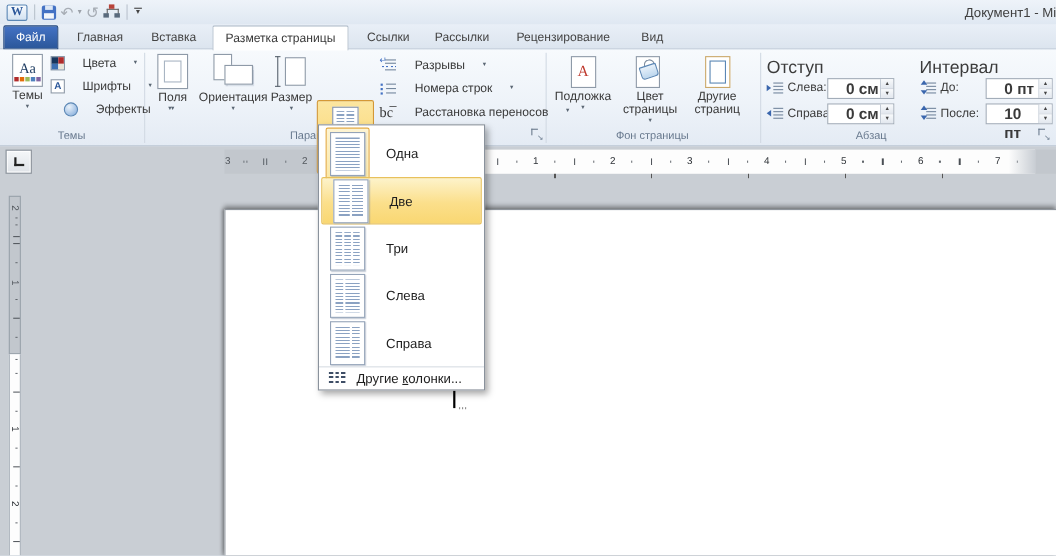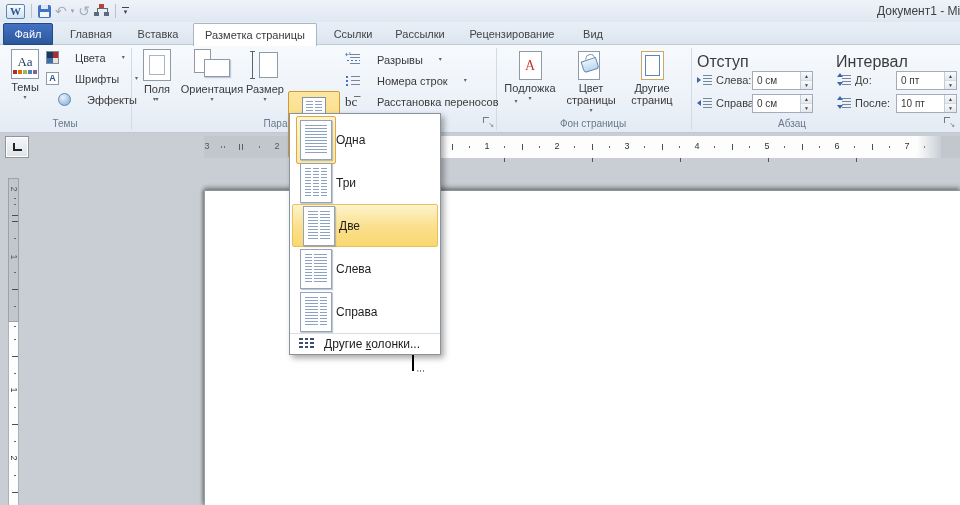--- a/index.html
+++ b/index.html
@@ -114,21 +114,21 @@
   .i-hyphen { font-size:13px; line-height:13px; color:#333; font-family:"Liberation Serif",serif; }
   .tri-r { position:absolute; left:0; top:3px; width:0; height:0; border-left:4px solid #3a66ad; border-top:3px solid transparent; border-bottom:3px solid transparent; }
   .tri-l { position:absolute; left:0; top:3px; width:0; height:0; border-right:4px solid #3a66ad; border-top:3px solid transparent; border-bottom:3px solid transparent; }
   .tri-u { position:absolute; left:1px; top:0; width:0; height:0; border-bottom:4px solid #3a66ad; border-left:3px solid transparent; border-right:3px solid transparent; }
   .tri-d { position:absolute; left:1px; bottom:0; width:0; height:0; border-top:4px solid #3a66ad; border-left:3px solid transparent; border-right:3px solid transparent; }
 
   
   .hdr { position:absolute; font-size:16px; color:#3c3c3c; }
   .flabel { position:absolute; font-size:11px; color:#3c3c3c; }
   .spinbox { position:absolute; width:61px; height:19px; background:#fff; border:1px solid #a3adb9; display:flex; }
-  .spinbox .val { flex:1; font-size:10px; line-height:17px; padding-left:4px; }
+  .spinbox .val { flex:1; font-size:14px; line-height:17px; padding-left:16px;font-weight:bold; }
   .spinner { width:12px; border-left:1px solid #c4ccd6; display:flex; flex-direction:column; }
   .spinner span { flex:1; font-size:5px; line-height:8px; text-align:center; color:#444; background:linear-gradient(#f8fafc,#e2e7ee); }
   .spinner span + span { border-top:1px solid #d4dae2; }
 
   
   .docarea { position:absolute; left:0; top:133px; width:960px; height:372px; background:#c9ced4; }
   .tabsel { position:absolute; left:5px; top:3px; width:24px; height:22px; background:linear-gradient(#f5f7f9,#dfe3e8);
     border:1px solid #8e959d; box-shadow:inset 0 0 0 1px #fff; display:flex; align-items:center; justify-content:center; }
   .tabsel .L { width:9px; height:8px; border-left:2px solid #222; border-bottom:2px solid #222; }
 
@@ -158,21 +158,21 @@
 
   .page { position:absolute; left:204px; top:57px; width:756px; height:315px; background:#fff;
     border-top:1px solid #8e949b; border-left:1px solid #9aa0a7;
     box-shadow:-2px 0 3px rgba(0,0,0,.28), 0 -3px 4px rgba(0,0,0,.30); }
   .caret { position:absolute; left:412px; top:222px; width:2px; height:16px; background:#000; }
   .pmark { position:absolute; left:417px; top:235px; color:#5a5a5a; font-size:9px; letter-spacing:1px; }
 
   
   .dropdown { position:absolute; left:289px; top:113px; width:152px; height:242px; background:#fff;
     border:1px solid #8a929c; box-shadow:3px 3px 6px rgba(0,0,0,.35); z-index:50; }
-  .dd-item { position:relative; height:43px; display:flex; align-items:center; padding-left:6px; }
+  .dd-item { position:relative; height:43px; display:flex; align-items:center; padding-left:6px; gap:15px; }
   .dd-label { font-size:12px; color:#1e1e1e; }
   .dd-iconbox { width:40px; height:48px; display:flex; align-items:center; justify-content:center; flex:0 0 40px; }
   .dd-icon { width:32px; height:40px; background:#fff; border:1px solid #94a3b8;
     box-shadow:1px 1px 1px rgba(120,135,160,.45); display:flex; gap:2px; padding:4px; }
   .dd-icon i { flex:1; background:repeating-linear-gradient(to bottom,#8ba2c2 0 1px,transparent 1px 3px); }
   .dd-icon i.narrow { flex:0 0 7px; }
   .sel .dd-iconbox { border:1px solid #e3a83e; border-radius:2px; background:linear-gradient(#fdf4d3,#fbe8a6); }
   .hl { margin:0 2px; border:1px solid #e8c15c; border-radius:2px;
     background:linear-gradient(180deg,#fdf3cb,#fbdf8b 55%,#f9d772); }
   .dd-more { position:absolute; left:0; right:0; bottom:0; height:21px; border-top:1px solid #d8dde3;
@@ -427,38 +427,38 @@
 
   <div class="dropdown">
     <div class="dd-item sel" style="margin-top:4px;">
       <span class="dd-iconbox">
           <span class="dd-icon">
             <i></i>
           </span>
         </span>
       <span class="dd-label">Одна</span>
     </div>
+    <div class="dd-item hl">
+      <span class="dd-iconbox">
+          <span class="dd-icon">
+            <i></i>
+            <i></i>
+          </span>
+        </span>
+      <span class="dd-label">Две</span>
+    </div>
     <div class="dd-item">
       <span class="dd-iconbox">
           <span class="dd-icon">
             <i></i>
             <i></i>
             <i></i>
           </span>
         </span>
       <span class="dd-label">Три</span>
-    </div>
-    <div class="dd-item hl">
-      <span class="dd-iconbox">
-          <span class="dd-icon">
-            <i></i>
-            <i></i>
-          </span>
-        </span>
-      <span class="dd-label">Две</span>
     </div>
     <div class="dd-item">
       <span class="dd-iconbox">
           <span class="dd-icon">
             <i class="narrow"></i>
             <i></i>
           </span>
         </span>
       <span class="dd-label">Слева</span>
     </div>

